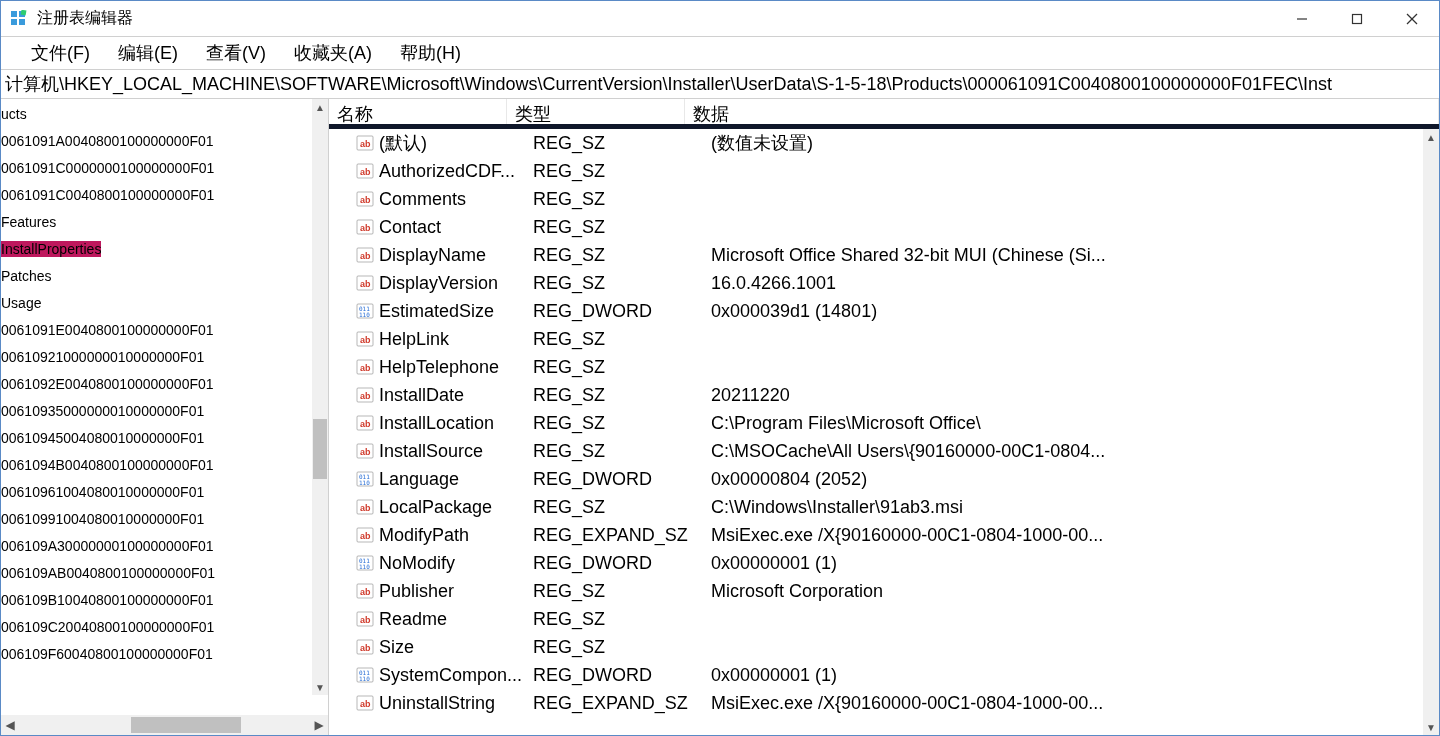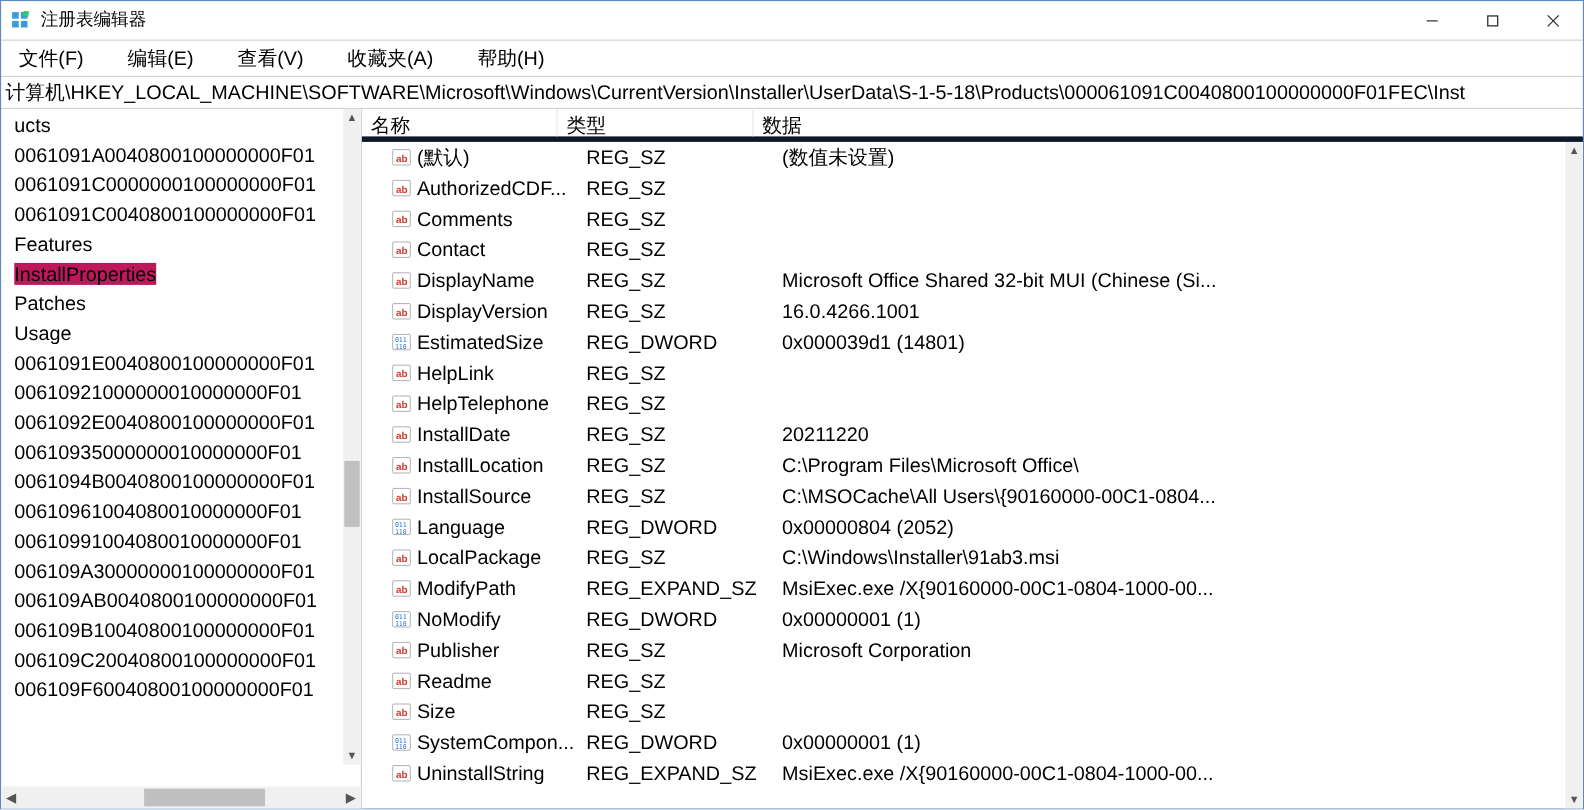--- a/index.html
+++ b/index.html
@@ -39,22 +39,22 @@
   .win-btn {
     width: 55px; height: 100%;
     display: flex; align-items: center; justify-content: center;
     font-size: 14px; color: #333;
   }
   .win-btn svg { stroke: #333; }
   .menubar {
     height: 32px;
     display: flex;
     align-items: center;
-    padding: 0 10px;
-    gap: 28px;
+    padding: 0 24px;
+    gap: 16px;
     font-size: 18px;
   }
   .menubar .menu-item { padding: 2px 6px; }
   .addrbar {
     height: 30px;
     border-top: 1px solid #d0d0d0;
     border-bottom: 1px solid #d0d0d0;
     padding: 2px 4px;
     white-space: nowrap;
     overflow: hidden;
@@ -79,24 +79,24 @@
     position: relative;
   }
   .tree-list {
     position: absolute;
     top: 0; left: 0; right: 16px;
     padding-top: 2px;
   }
   .tree-item {
     height: 27px;
     line-height: 27px;
-    padding-left: 12px;
+    padding-left: 0;
     white-space: nowrap;
     overflow: hidden;
-    font-size: 18px;
+    font-size: 14px;
   }
   .tree-item.selected span.hl {
     background: #be185d;
   }
   .tree-vscroll {
     position: absolute;
     top: 0; right: 0; bottom: 20px;
     width: 16px;
     background: #f0f0f0;
   }
@@ -247,20 +247,21 @@
             <div class="tree-item"><span>0061091C0000000100000000F01</span></div>
             <div class="tree-item"><span>0061091C0040800100000000F01</span></div>
             <div class="tree-item"><span>Features</span></div>
             <div class="tree-item selected"><span class="hl">InstallProperties</span></div>
             <div class="tree-item"><span>Patches</span></div>
             <div class="tree-item"><span>Usage</span></div>
             <div class="tree-item"><span>0061091E0040800100000000F01</span></div>
             <div class="tree-item"><span>00610921000000010000000F01</span></div>
             <div class="tree-item"><span>0061092E0040800100000000F01</span></div>
             <div class="tree-item"><span>00610935000000010000000F01</span></div>
+            <div class="tree-item"><span>00610945004080010000000F01</span></div>
             <div class="tree-item"><span>0061094B0040800100000000F01</span></div>
             <div class="tree-item"><span>00610961004080010000000F01</span></div>
             <div class="tree-item"><span>00610991004080010000000F01</span></div>
             <div class="tree-item"><span>006109A30000000100000000F01</span></div>
             <div class="tree-item"><span>006109AB0040800100000000F01</span></div>
             <div class="tree-item"><span>006109B10040800100000000F01</span></div>
             <div class="tree-item"><span>006109C20040800100000000F01</span></div>
             <div class="tree-item"><span>006109F60040800100000000F01</span></div>
           </div>
         <div class="tree-vscroll">

